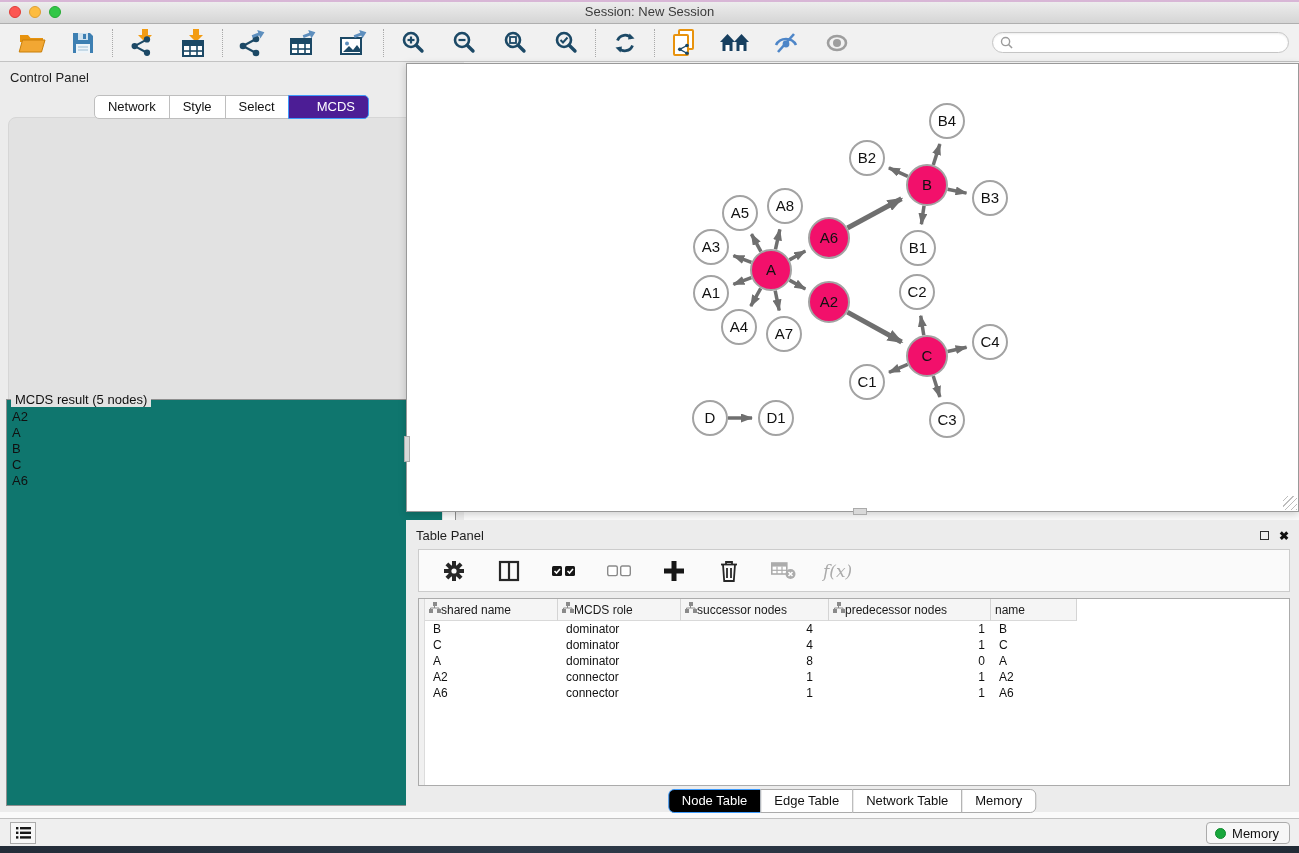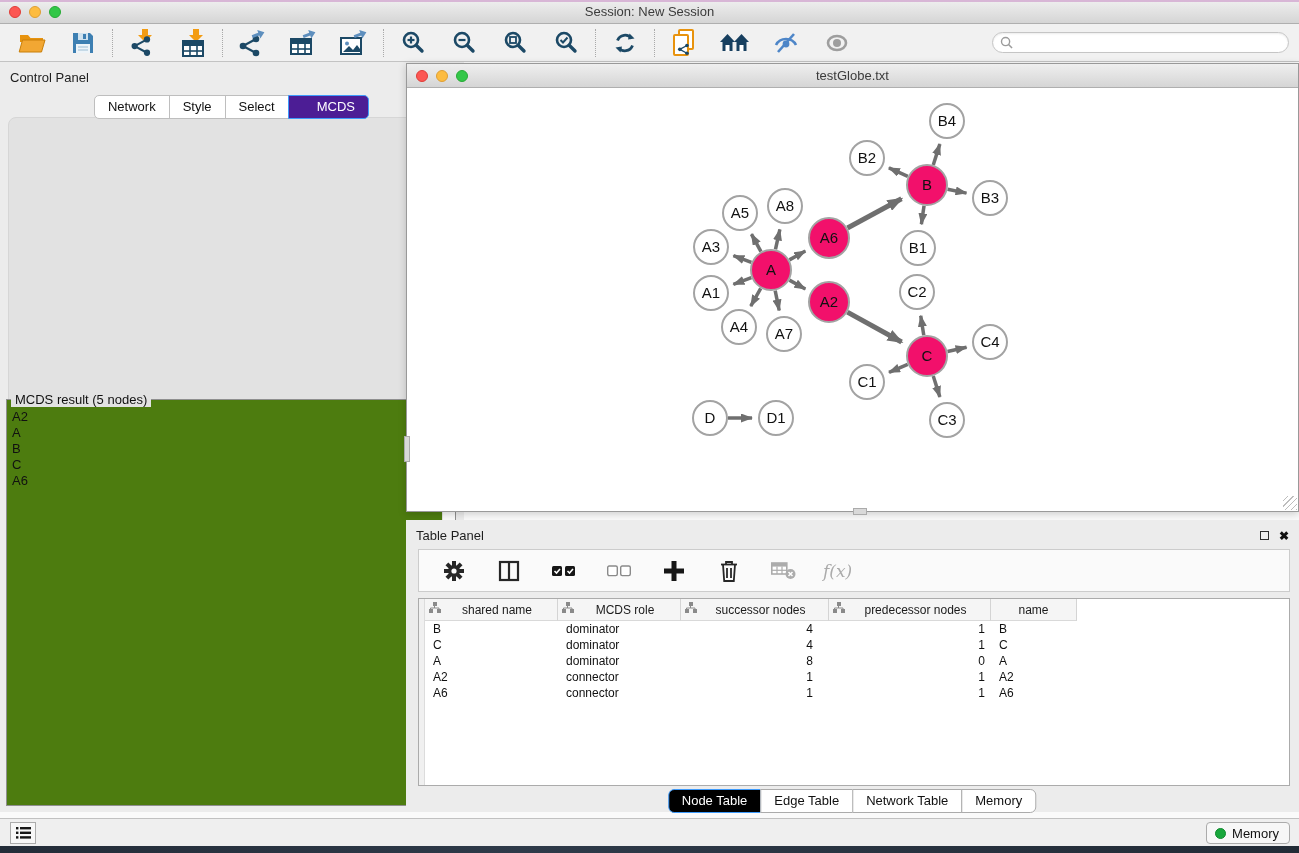--- a/index.html
+++ b/index.html
@@ -42,21 +42,21 @@
   .cp-tab.active { background:#4c1d95; border-color:#3E9BFC; color:#fff;padding-left:28px; }
   .opt-label { text-align:center; font-size:13px; margin-top:24px; color:#111; }
   .selectbox { margin:9px auto 0; width:312px; height:24px; background:#fff; border:1px solid #B6B6B6; border-radius:4px;
     display:flex; align-items:center; font-size:13px; padding-left:9px; color:#111; }
   .stepper { margin-left:auto; margin-right:1px; width:19px; height:21px; border-radius:4px;
     background:linear-gradient(#6FB5FE,#2E7FEF); display:flex; flex-direction:column; align-items:center; justify-content:center; gap:2px; }
   .chev-up { width:0; height:0; border-left:4px solid transparent; border-right:4px solid transparent; border-bottom:5px solid #fff; }
   .chev-dn { width:0; height:0; border-left:4px solid transparent; border-right:4px solid transparent; border-top:5px solid #fff; }
   .cp-buttons { display:flex; justify-content:center; gap:16px; margin-top:13px; }
   .btn { font-size:13px; padding:3px 15px 4px; background:linear-gradient(#FFFFFF,#F1F1F1); border:1px solid #B5B5B5; border-radius:5px; color:#111; }
-  .mcds-box { position:absolute; left:6px; right:8px; top:330px; bottom:6px; background:#4d7c0f; border:1px solid #8F8F8F; }
+  .mcds-box { position:absolute; left:6px; right:8px; top:330px; bottom:6px; background:#0f766e; border:1px solid #8F8F8F; }
   .mcds-box legend { font-size:13px; background:#E2E2E2; margin-left:4px; padding:0 4px; color:#111; }
   .mcds-list { position:absolute; inset:0; padding:2px 0 0 5px; font-size:13px; line-height:16px; color:#111; }
   .mcds-scroll { position:absolute; right:0; top:0; bottom:0; width:13px; background:#FAFAFA; border-left:1px solid #E2E2E2; }
 
   
   .net-window { position:absolute; left:406px; top:63px; width:893px; height:449px; background:#fff; border:1px solid #999;
     box-shadow:0 2px 8px rgba(0,0,0,.18); }
   .net-window .mac-titlebar::before { display:none; }
   .net-content { position:absolute; top:25px; left:0; right:0; bottom:0; background:#fff; }
   .resize-grip { position:absolute; right:1px; bottom:1px; width:14px; height:14px;
@@ -67,21 +67,21 @@
   
   .table-panel { position:absolute; left:406px; top:520px; width:893px; height:292px; background:#ECECEC; }
   .tp-toolbar { position:absolute; left:12px; right:9px; top:29px; height:43px; background:#FAFAFA; border:1px solid #CCC;
     display:flex; align-items:center; gap:23px; padding-left:19px; }
   .fx-label { font-family:"DejaVu Serif", serif; font-style:italic; font-size:17px; color:#ABABAB; }
   .tbl-box { position:absolute; left:12px; right:9px; top:78px; height:188px; background:#fff; border:1px solid #ABABAB; overflow:hidden; }
   .tbl-strip { position:absolute; left:0; top:0; bottom:0; width:6px; background:#F0F0F0; border-right:1px solid #DCDCDC; }
   .tbl-header { display:flex; margin-left:6px; height:22px; font-size:12px; color:#1A1A1A; }
   .th-cell { background:#F5F5F5; border-right:1px solid #D4D4D4; border-bottom:1px solid #D9D9D9;
     display:flex; align-items:center; padding:0 4px; }
-  .th-cell .lbl { flex:1; text-align:center; }
+  .th-cell .lbl { flex:1; text-align:left; }
   .tbl-row { display:flex; margin-left:6px; height:16px; font-size:12px; color:#111; align-items:center; }
   .td-cell { overflow:hidden; white-space:nowrap; }
 
   
   .tp-tabs { position:absolute; left:50%; transform:translateX(-50%); top:269px; display:flex; }
   .tp-tab { font-size:13px; padding:3px 13px 4px; background:#fff; border:1px solid #ABABAB; margin-left:-1px; color:#111; }
   .tp-tab:first-child { border-radius:6px 0 0 6px; }
   .tp-tab:last-child { border-radius:0 6px 6px 0; }
   .tp-tab.active { background:#000000; border-color:#3E9BFC; color:#fff; }
 
@@ -297,28 +297,20 @@
           <div>B</div>
           <div>C</div>
           <div>A6</div>
         </div>
       <div class="mcds-scroll"></div>
     </div>
   </fieldset>
 </div>
 
 <div class="net-window">
-  <div class="mac-titlebar">
-    <div class="tl-group">
-      <span class="tl red"></span>
-      <span class="tl yellow"></span>
-      <span class="tl green"></span>
-    </div>
-    <span class="win-title">testGlobe.txt</span>
-  </div>
   <div class="net-content">
     <svg id="graph-svg" width="891" height="422" style="position:absolute; inset:0;">
       <defs>
         <marker id="arrw" markerUnits="userSpaceOnUse" markerWidth="12" markerHeight="9" refX="11" refY="4.5" orient="auto">
           <path d="M0,0 L12,4.5 L0,9 z" fill="#6F6F6F"></path>
         </marker>
         <marker id="arrwB" markerUnits="userSpaceOnUse" markerWidth="16" markerHeight="12" refX="14" refY="6" orient="auto">
           <path d="M0,0 L16,6 L0,12 z" fill="#6F6F6F"></path>
         </marker>
       </defs>

